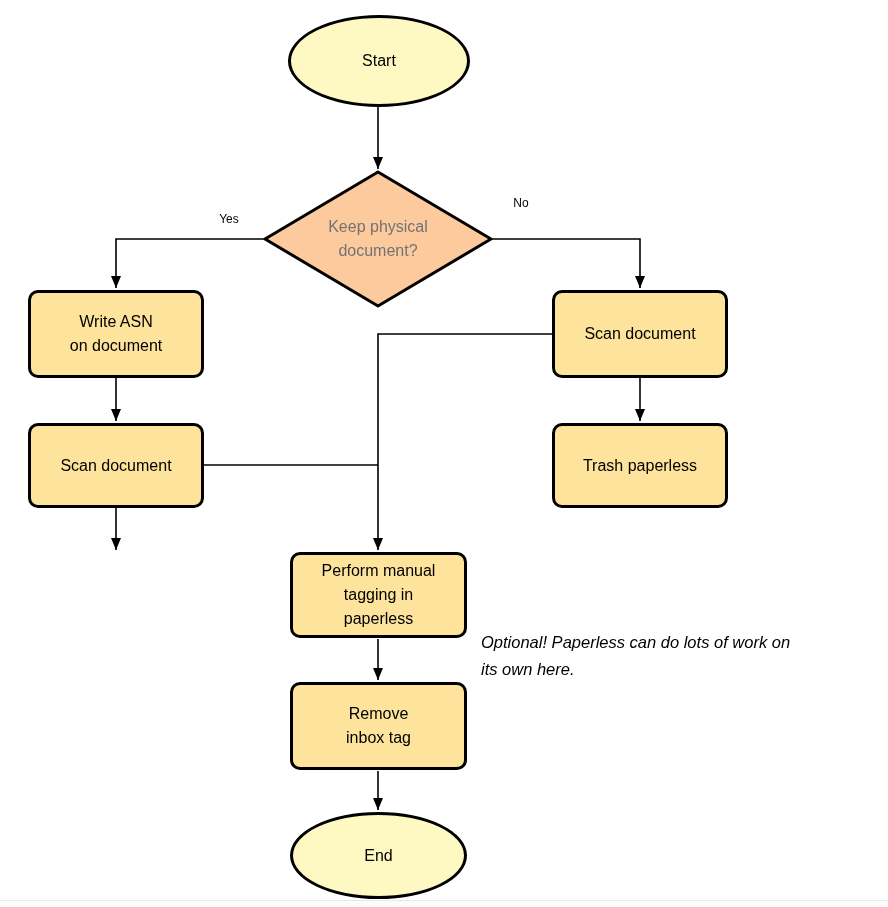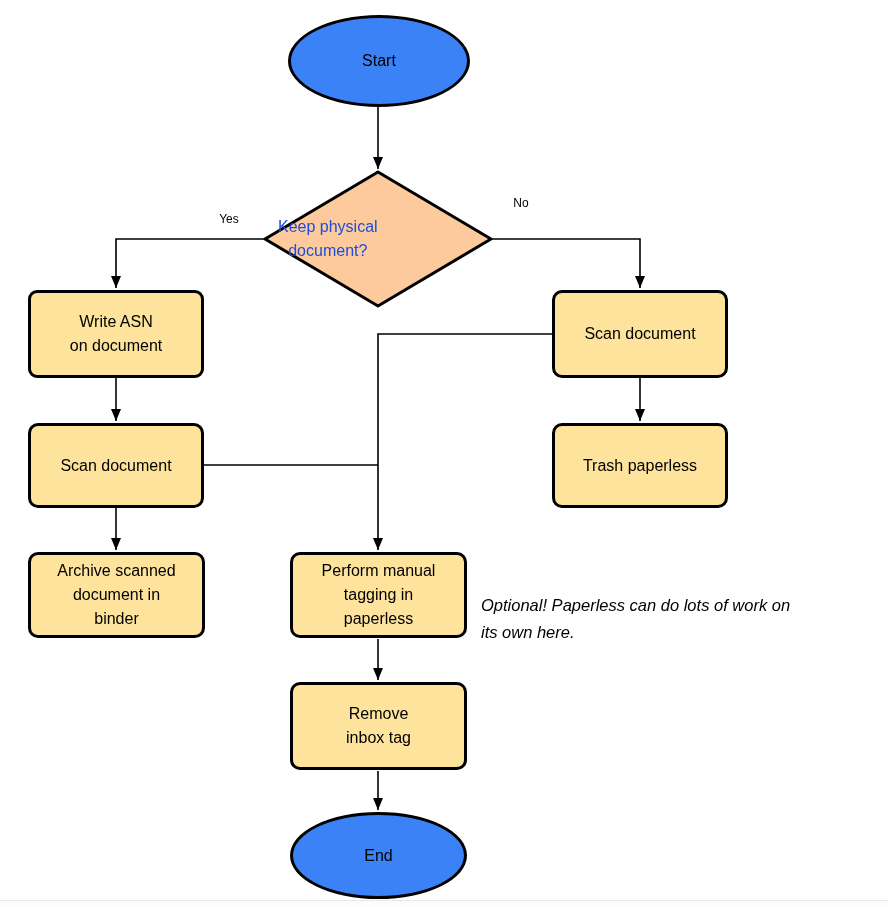--- a/index.html
+++ b/index.html
@@ -32,47 +32,48 @@
   }
   .node-label {
     white-space: pre-line;
   }
   .rect-node {
     background: #FDE39B;
     border: 3px solid #000000;
     border-radius: 10px;
   }
   .ellipse-node {
-    background: #3b82f6;
+    background: #fef9c3;
     border: 3px solid #000000;
     border-radius: 50%;
   }
   .diamond-label {
     position: absolute;
     display: flex;
     align-items: center;
-    justify-content: flex-start;
+    justify-content: center;
     text-align: center;
     font-size: 16px;
     line-height: 24px;
-    color: #1d4ed8;
+    color: #737373;
   }
   .edge-label {
     position: absolute;
     font-size: 12px;
     color: #000000;
     text-align: center;
   }
   .note-text {
     position: absolute;
     font-style: italic;
     font-size: 16.5px;
     line-height: 27px;
     color: #000000;
     white-space: pre-line;
+    margin-top: 37px;
   }
   .page-bottom-edge {
     position: absolute;
     left: 0;
     top: 900px;
     width: 888px;
     height: 7px;
     background: #fcfcfc;
     border-top: 1px solid #e9e9e9;
   }
@@ -108,34 +109,29 @@
   </div>
 
   <div class="diamond-label" style="left:278px; top:191px; width:200px; height:96px;">
     <span class="node-label">Keep physical
 document?</span>
   </div>
 
   <div class="edge-label" style="left:203px; top:212px; width:52px;">Yes</div>
   <div class="edge-label" style="left:495px; top:196px; width:52px;">No</div>
 
-  <div class="node rect-node" style="left:28px; top:290px; width:176px; height:88px;border-radius:9px;">
+  <div class="node rect-node" style="left:28px; top:290px; width:176px; height:88px;">
     <span class="node-label">Write ASN
 on document</span>
   </div>
 
   <div class="node rect-node" style="left:28px; top:423px; width:176px; height:85px;">
     <span class="node-label">Scan document</span>
   </div>
 
-  <div class="node rect-node" style="left:28px; top:552px; width:177px; height:86px;">
-    <span class="node-label">Archive scanned
-document in
-binder</span>
-  </div>
 
   <div class="node rect-node" style="left:552px; top:290px; width:176px; height:88px;">
     <span class="node-label">Scan document</span>
   </div>
 
   <div class="node rect-node" style="left:552px; top:423px; width:176px; height:85px;">
     <span class="node-label">Trash paperless</span>
   </div>
 
   <div class="node rect-node" style="left:290px; top:682px; width:177px; height:88px;">

